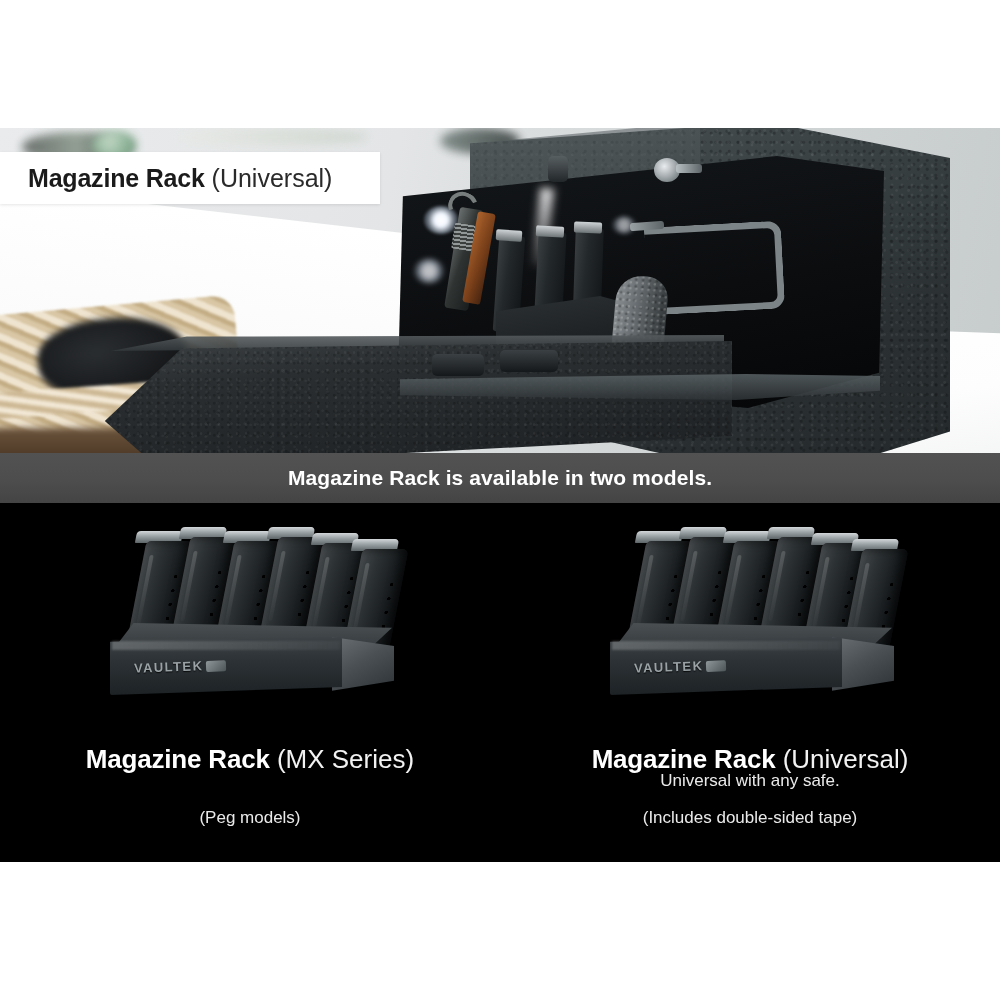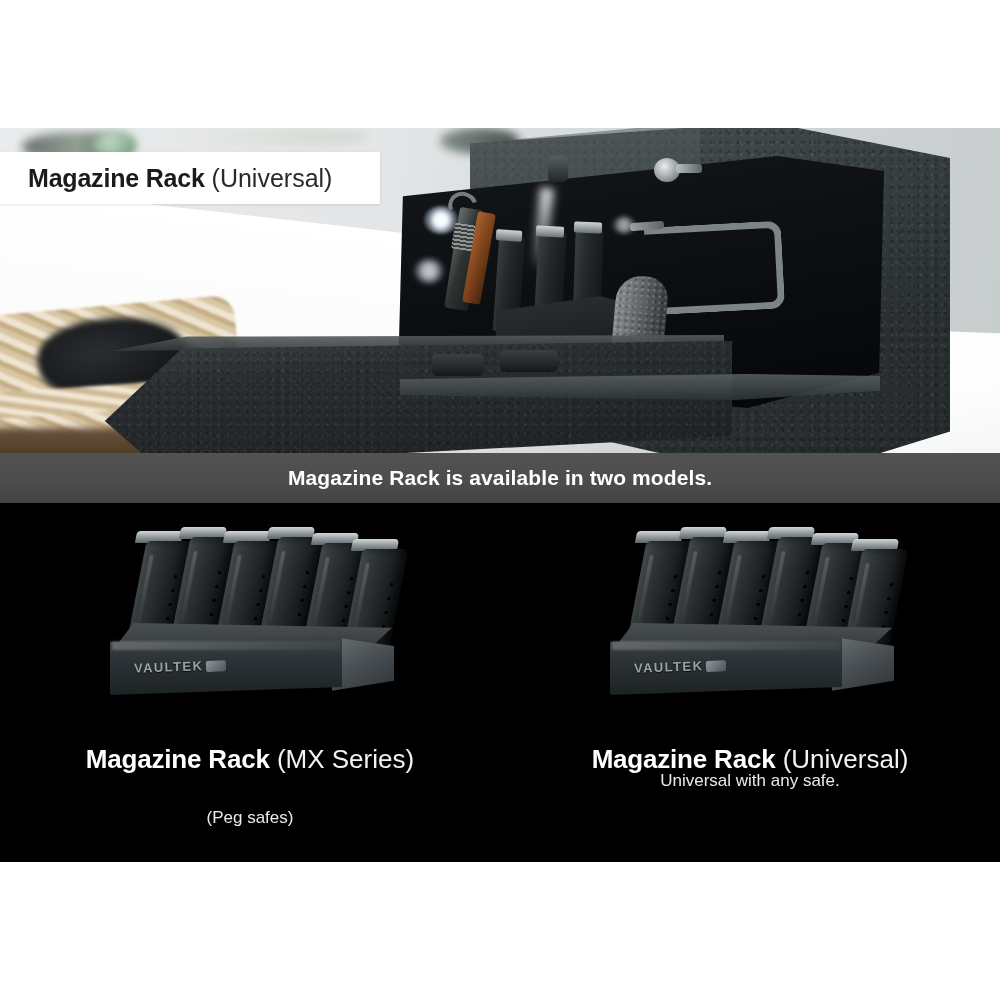--- a/index.html
+++ b/index.html
@@ -436,21 +436,21 @@
           <div class="base-side"></div>
           <div class="base-front"></div>
           <div class="base-sheen"></div>
           <div class="brandmark">
             <span class="bt">VAULTEK</span>
             <span class="bbadge"></span>
           </div>
         </div>
       </div>
       <div class="caption cap-title"><span class="b">Magazine Rack</span><span class="n"> (MX Series)</span></div>
-      <div class="caption cap-line2">(Peg safes)</div>
+      <div class="caption cap-line2">(Peg models)</div>
     </div>
 
     <div class="model-col right">
       <div class="rack">
         <div class="rack-mags">
           <div class="rk-mag-top" style="left:36px;top:6px;"></div>
           <div class="rk-mag" style="left:36px;top:16px;">
               <div class="rk-holes"></div>
             </div>
           <div class="rk-mag-top" style="left:80px;top:2px;"></div>
@@ -480,16 +480,17 @@
           <div class="base-front"></div>
           <div class="base-sheen"></div>
           <div class="brandmark">
             <span class="bt">VAULTEK</span>
             <span class="bbadge"></span>
           </div>
         </div>
       </div>
       <div class="caption cap-title"><span class="b">Magazine Rack</span><span class="n"> (Universal)</span></div>
       <div class="caption cap-line1">Universal with any safe.</div>
+      <div class="caption cap-line2">(Includes double-sided tape)</div>
     </div>
 
   </div>
 </div>
 
 </body></html>

